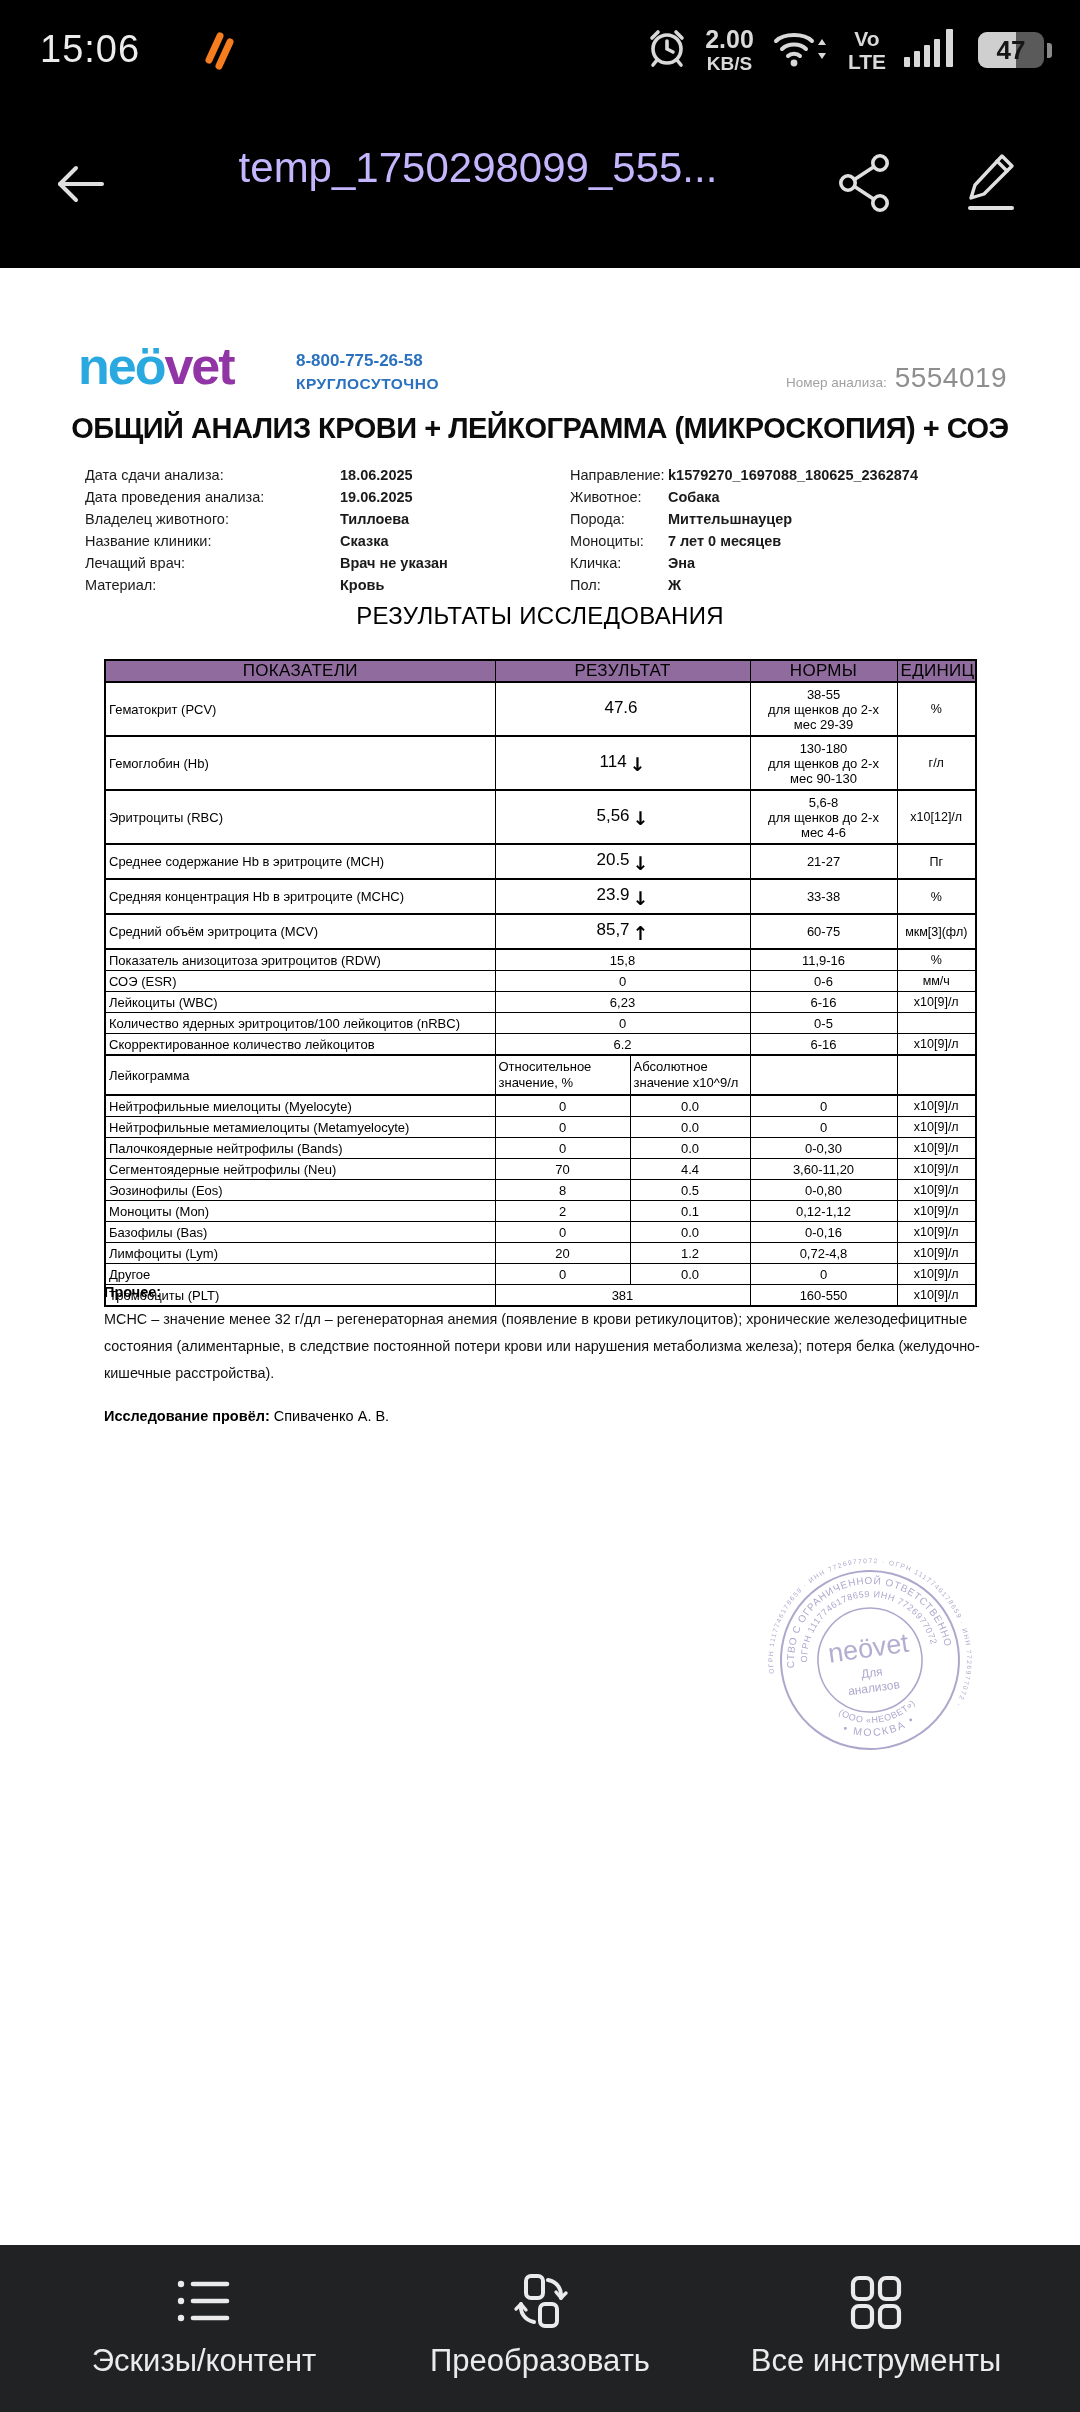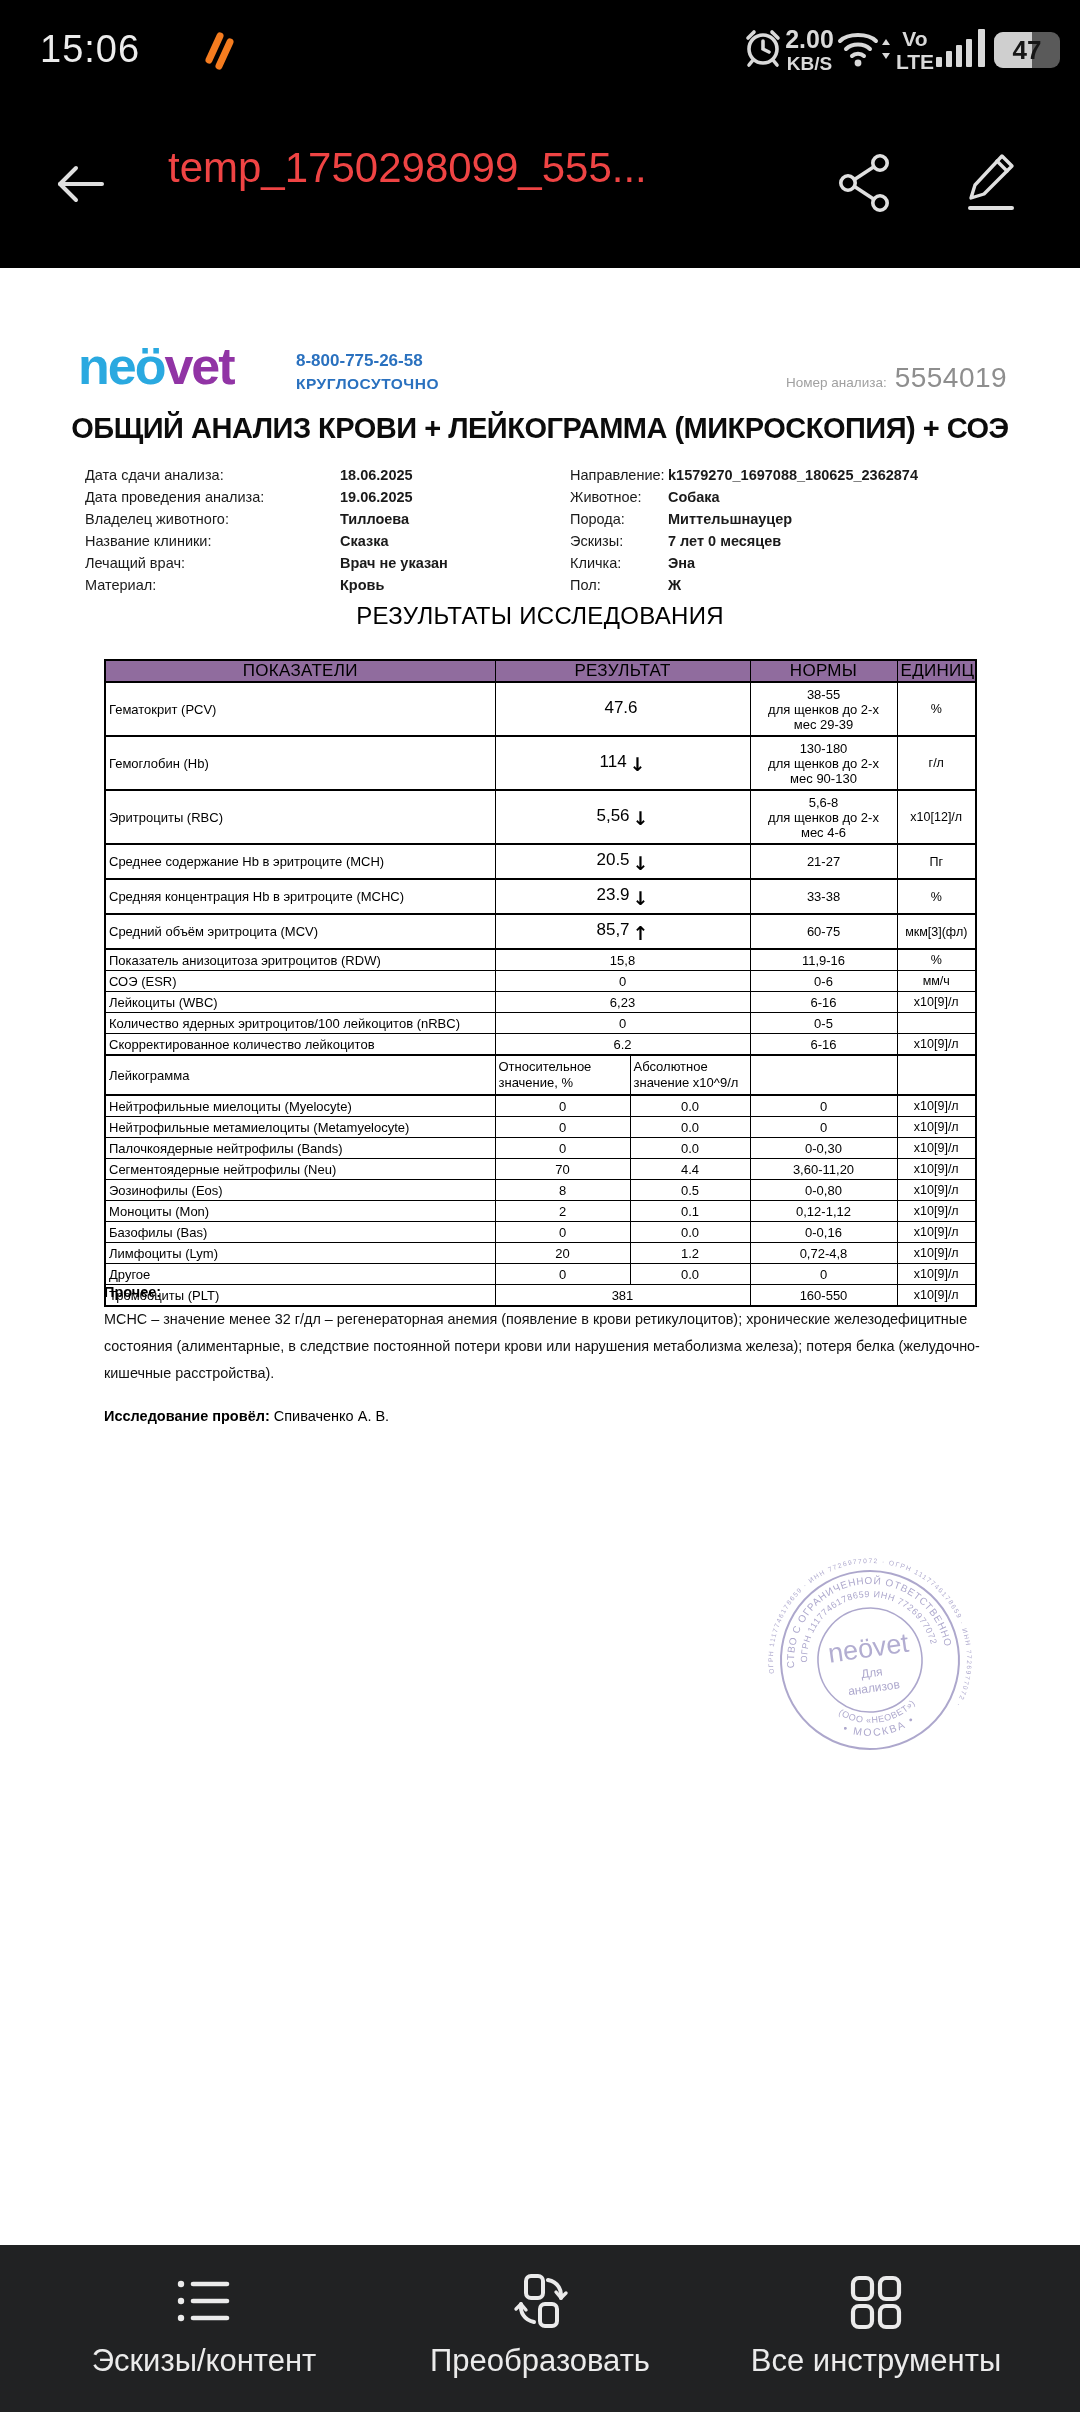--- a/index.html
+++ b/index.html
@@ -5,35 +5,35 @@
   html,body{margin:0;padding:0;}
   body{
     width:1080px;height:2412px;position:relative;background:#000;
     font-family:"Liberation Sans",sans-serif;overflow:hidden;
     -webkit-font-smoothing:antialiased;
   }
   
   .statusbar{position:absolute;left:0;top:0;width:1080px;height:100px;background:#000;color:#e6e6e6;}
   .sb-time{position:absolute;left:40px;top:28px;font-size:38px;font-weight:500;letter-spacing:1px;color:#ececec;}
   .sb-applogo{position:absolute;left:196px;top:28px;}
-  .sb-right{position:absolute;right:28px;top:0;height:100px;display:flex;align-items:center;}
+  .sb-right{position:absolute;right:28px;top:0;height:100px;display:flex;align-items:center;gap:16px;}
   .sb-stack{display:flex;flex-direction:column;align-items:center;line-height:1;color:#d9d9d9;font-weight:bold;}
   .sb-stack .l1{font-size:25px;}
   .sb-stack .l2{font-size:19px;margin-top:2px;}
   .sb-stack.volte .l1,.sb-stack.volte .l2{font-size:21px;}
   .battery{position:relative;width:66px;height:36px;border-radius:9px;background:#5a5a5a;overflow:hidden;}
   .battery .fill{position:absolute;left:0;top:0;bottom:0;width:58%;background:#cfcfcf;}
   .battery .pct{position:absolute;inset:0;display:flex;align-items:center;justify-content:center;
     font-size:26px;font-weight:bold;color:#161616;}
   .battery-nub{width:5px;height:15px;background:#8a8a8a;border-radius:0 3px 3px 0;margin-left:-13px;}
   
   .topbar{position:absolute;left:0;top:100px;width:1080px;height:168px;background:#000;}
   .tb-back{position:absolute;left:50px;top:56px;}
-  .tb-title{position:absolute;left:168px;top:44px;width:620px;font-size:42px;color:#ef4444;
-    white-space:nowrap;overflow:hidden;}
+  .tb-title{position:absolute;left:168px;top:44px;width:620px;font-size:42px;color:#c4b5fd;
+    white-space:nowrap;overflow:hidden;text-align:center;}
   .tb-share{position:absolute;left:836px;top:54px;}
   .tb-pen{position:absolute;left:962px;top:50px;}
   
   .page{position:absolute;left:0;top:268px;width:1080px;height:1977px;background:#ffffff;color:#000;}
   .logo{position:absolute;left:78px;top:68px;font-size:52px;font-weight:bold;letter-spacing:-2px;}
   .logo .neo{color:#2aa9e0;}
   .logo .vet{color:#9134a5;}
   .phoneblk{position:absolute;left:296px;top:84px;color:#2a71bf;font-weight:bold;line-height:1;}
   .phoneblk .ph1{font-size:17px;}
   .phoneblk .ph2{font-size:15.5px;margin-top:7px;letter-spacing:0.5px;}
@@ -214,21 +214,21 @@
     </div>
     <div class="meta-row" style="top:44px">
       <span class="m-l-label">Владелец животного:</span>
       <span class="m-l-value">Тиллоева</span>
       <span class="m-r-label">Порода:</span>
       <span class="m-r-value">Миттельшнауцер</span>
     </div>
     <div class="meta-row" style="top:66px">
       <span class="m-l-label">Название клиники:</span>
       <span class="m-l-value">Сказка</span>
-      <span class="m-r-label">Эскизы:</span>
+      <span class="m-r-label">Моноциты:</span>
       <span class="m-r-value">7 лет 0 месяцев</span>
     </div>
     <div class="meta-row" style="top:88px">
       <span class="m-l-label">Лечащий врач:</span>
       <span class="m-l-value">Врач не указан</span>
       <span class="m-r-label">Кличка:</span>
       <span class="m-r-value">Эна</span>
     </div>
     <div class="meta-row" style="top:110px">
       <span class="m-l-label">Материал:</span>

